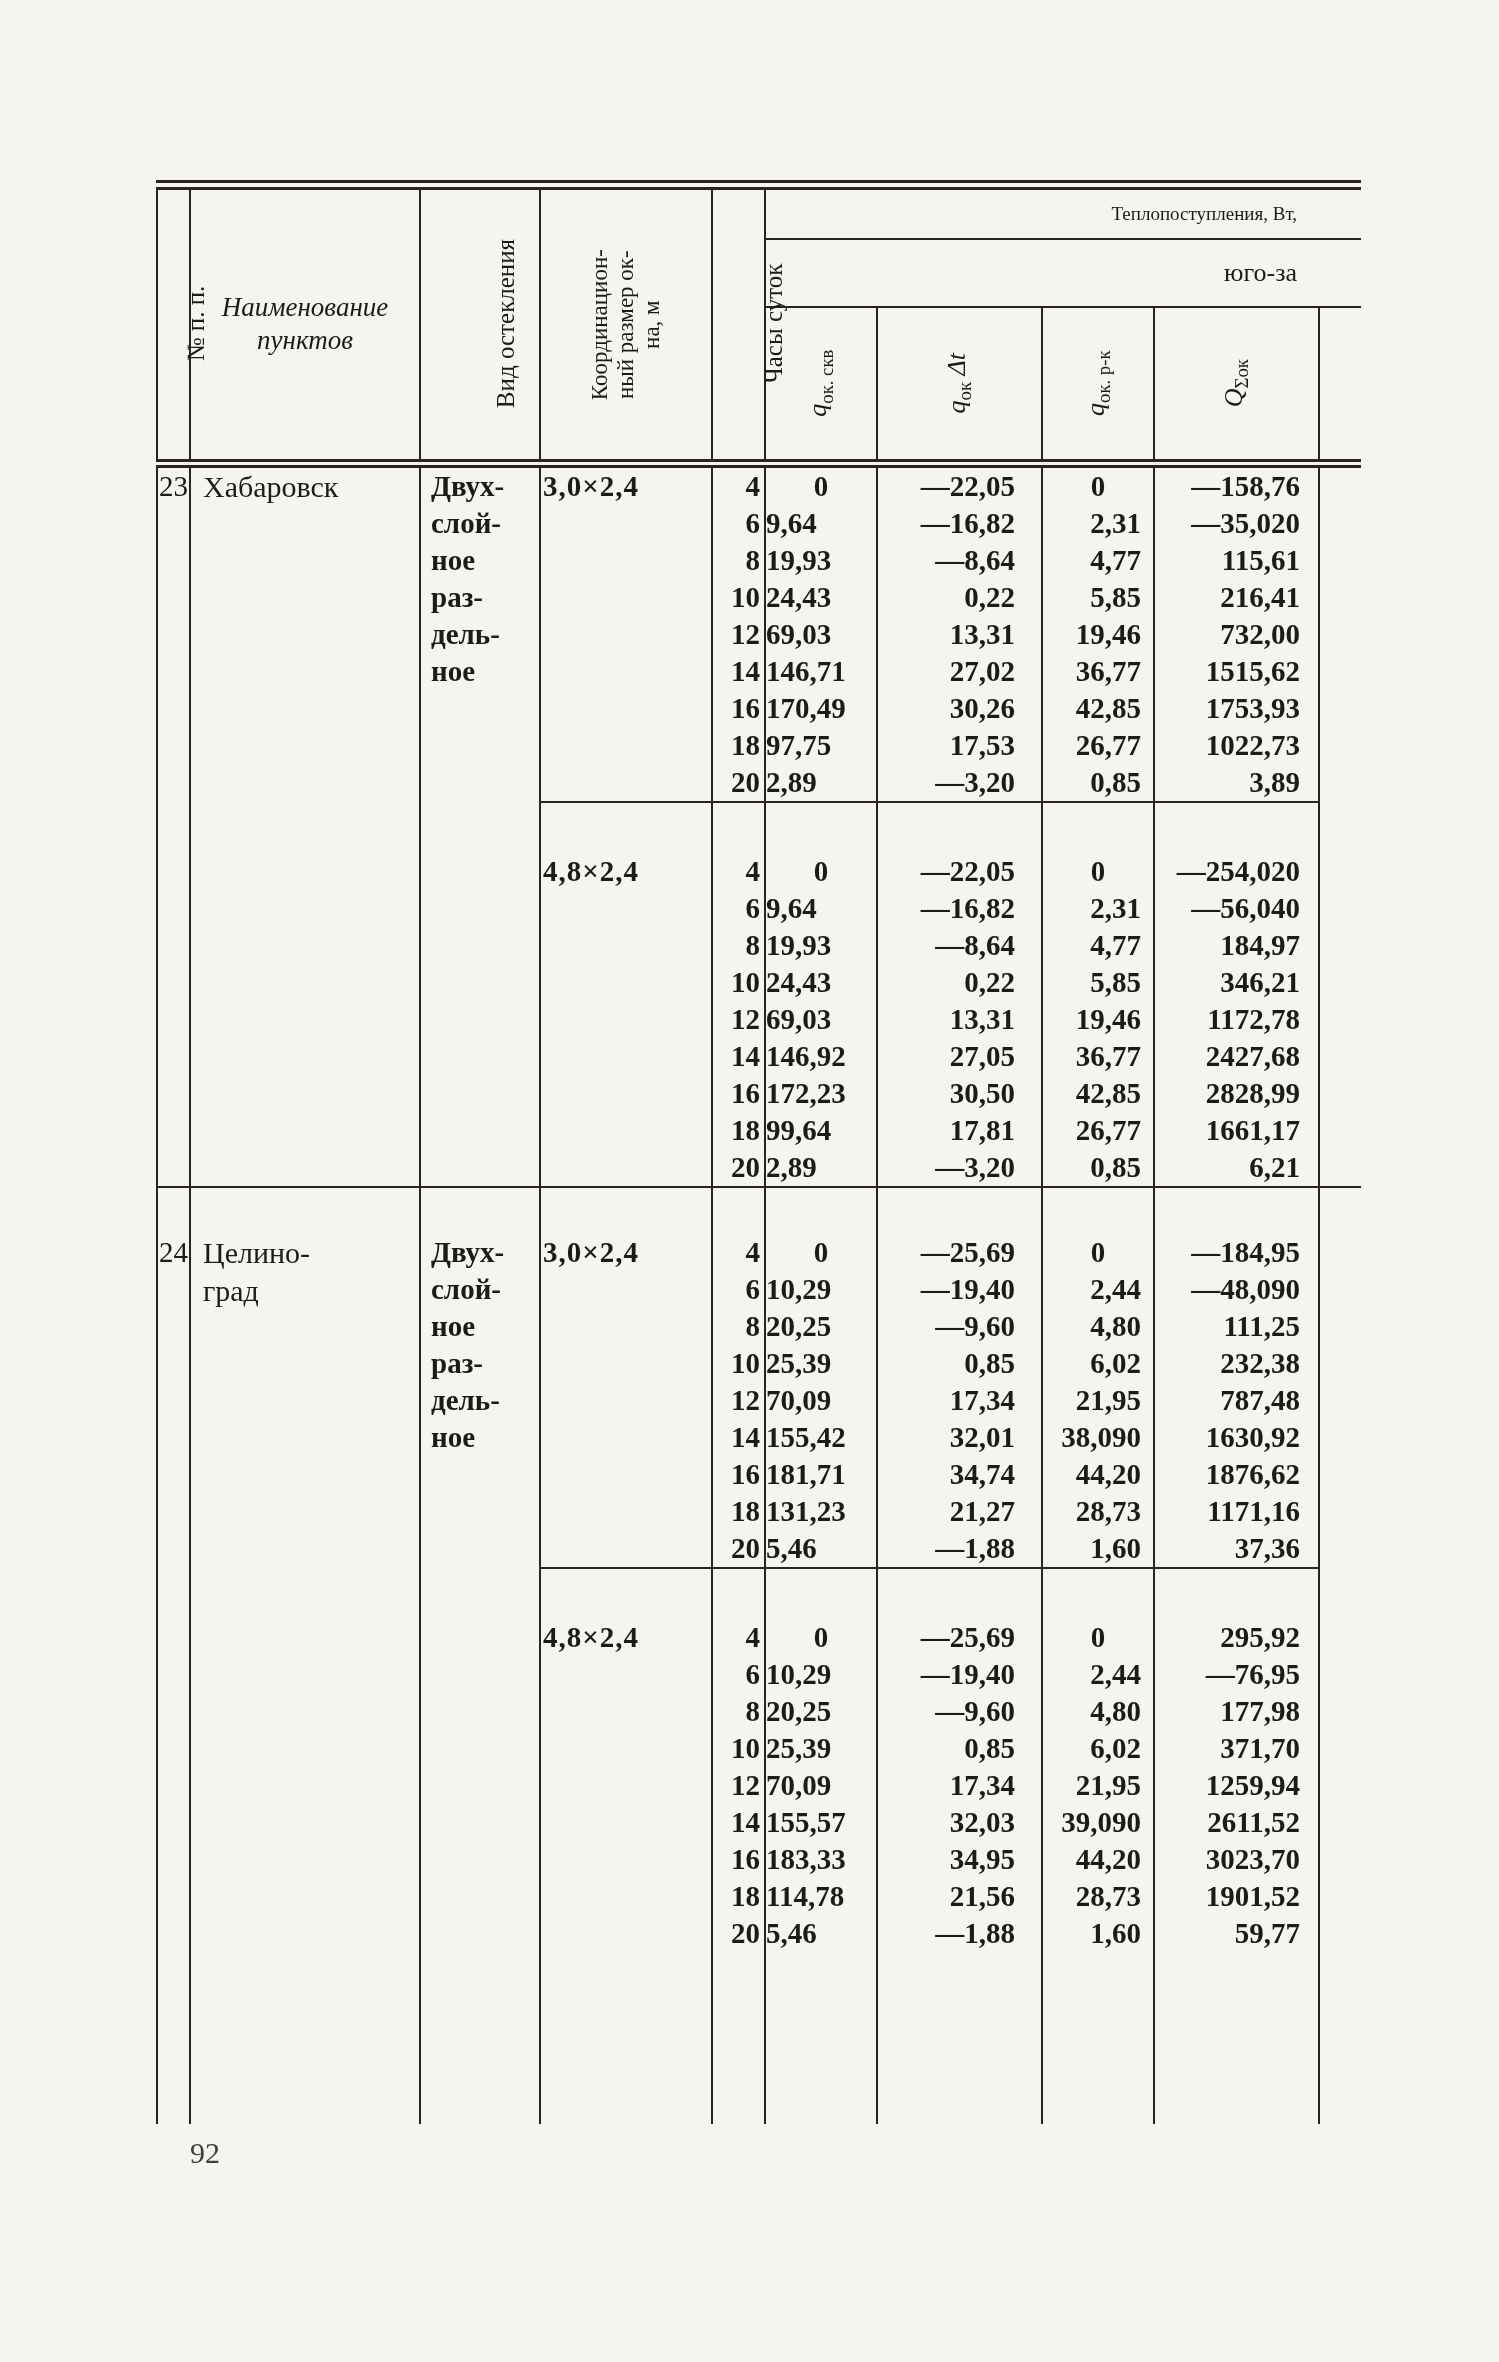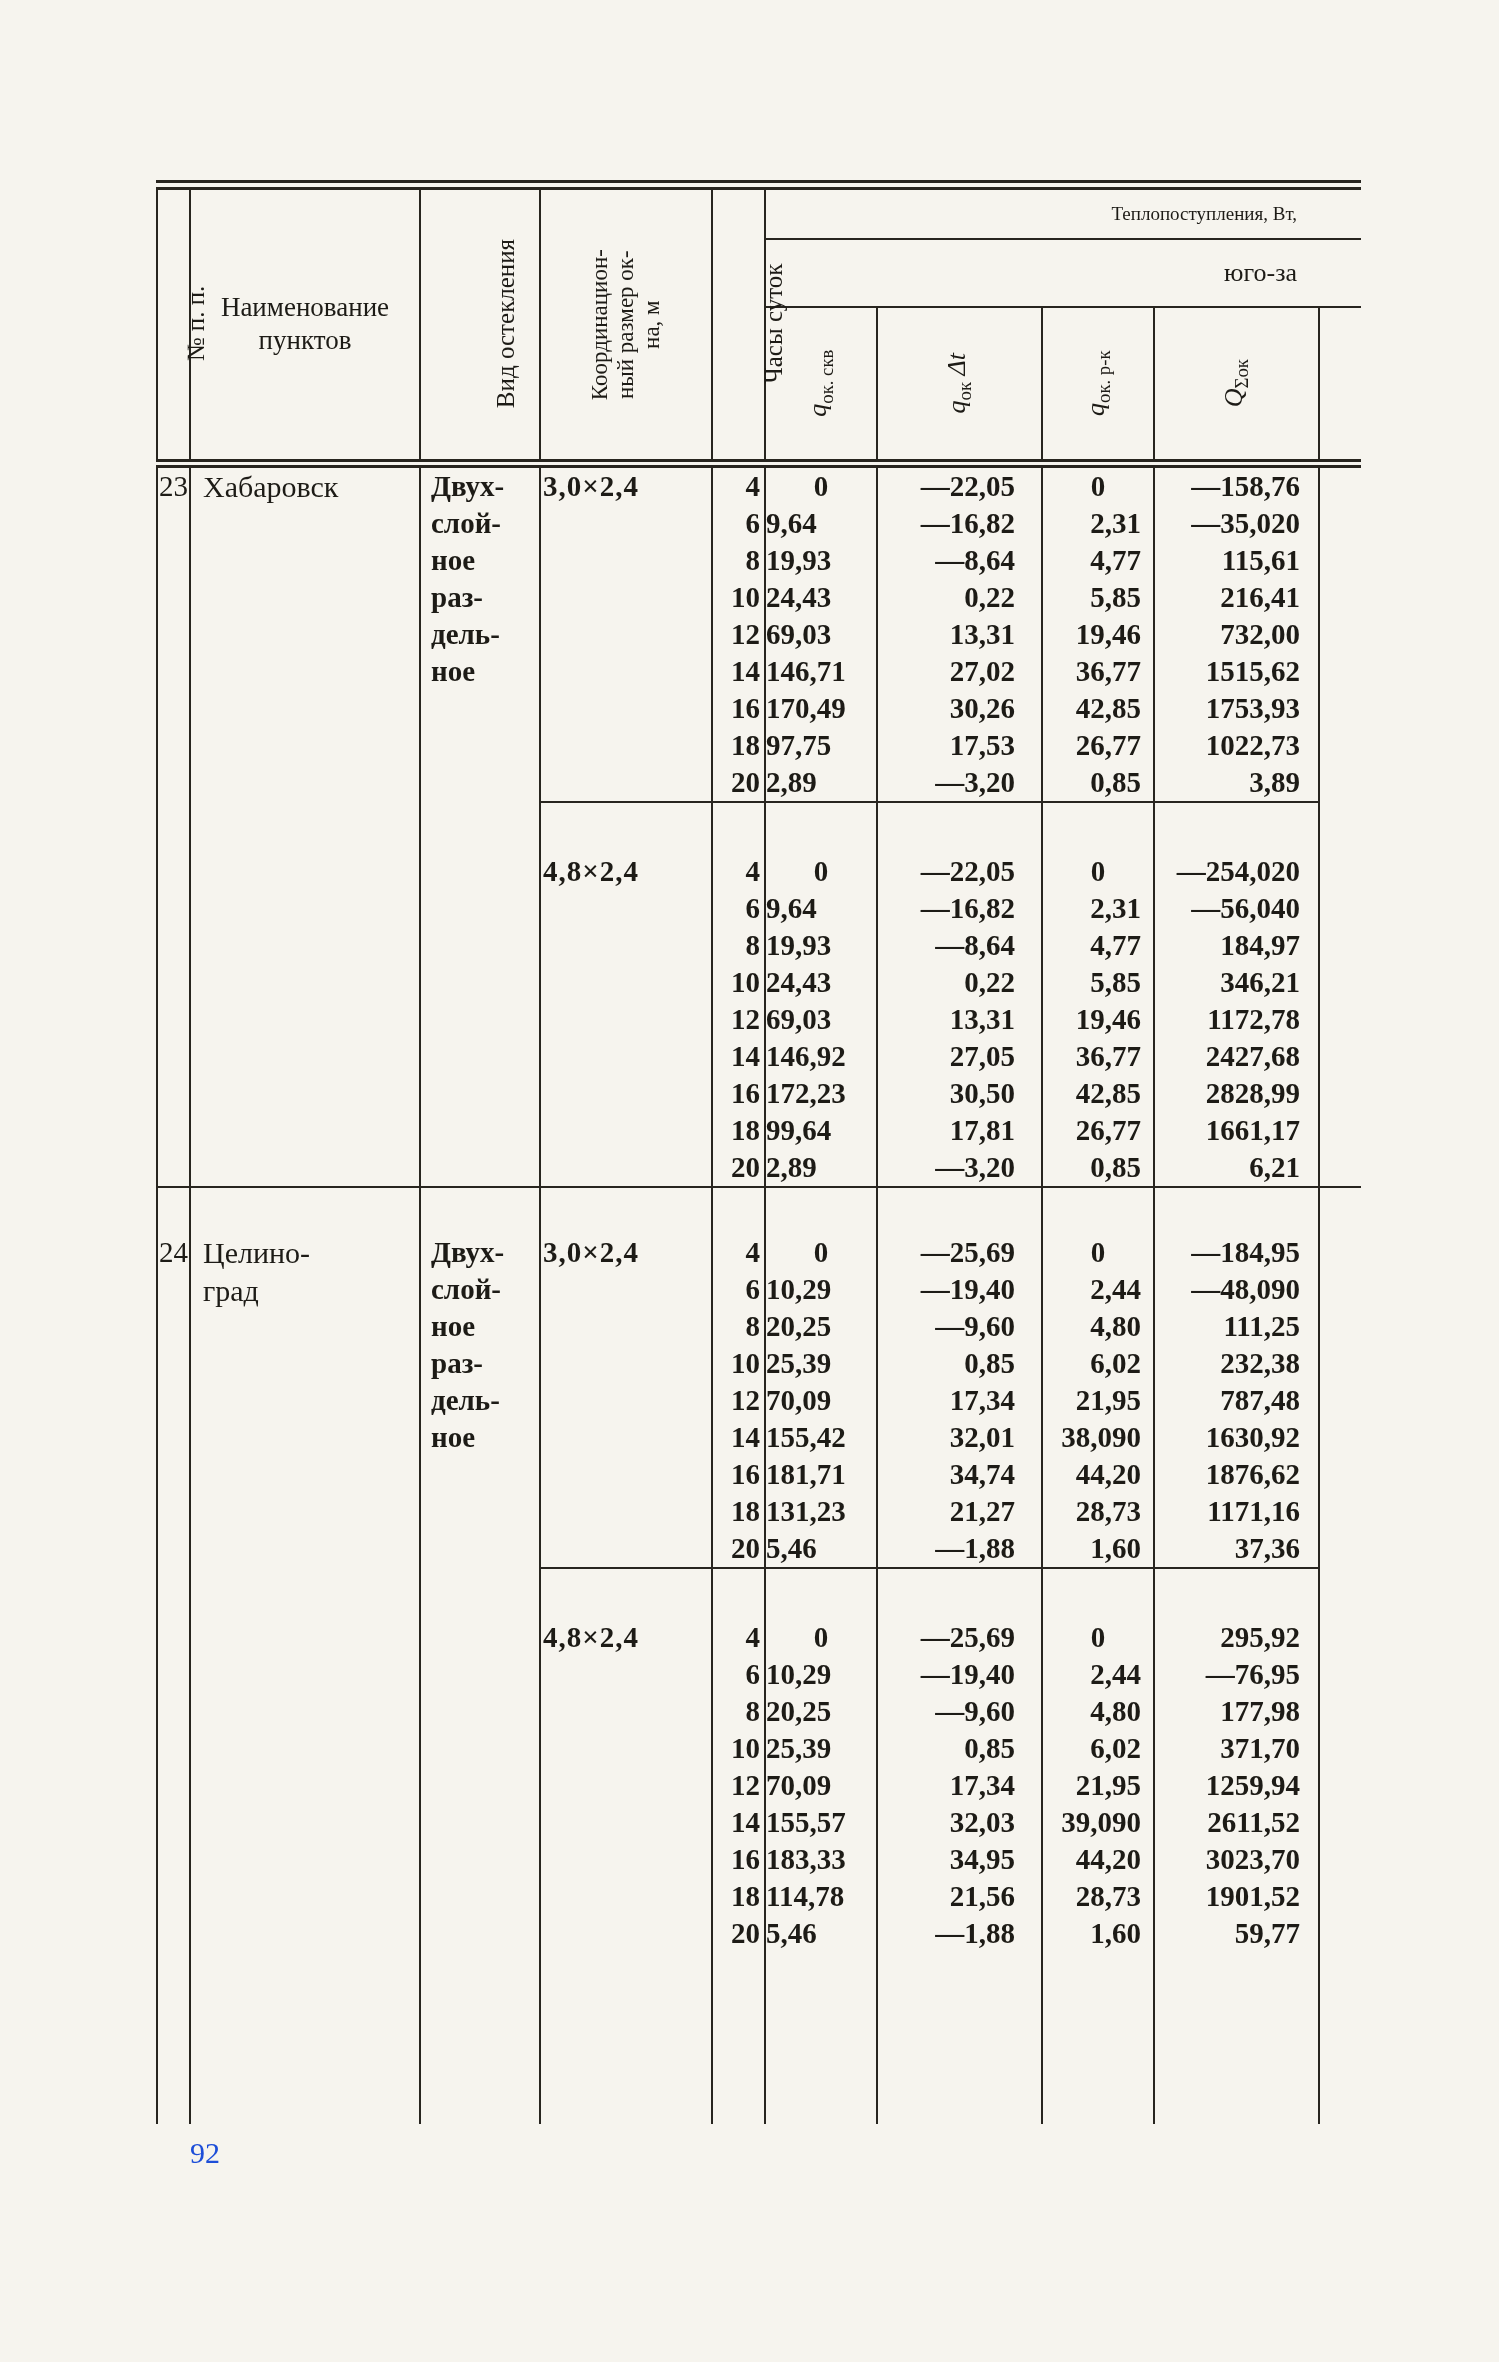--- a/index.html
+++ b/index.html
@@ -35,21 +35,21 @@
   }
   tr.r3 th { height:156px; border-bottom:9px double #28251f; }
   .rot {
     display:inline-block; transform:rotate(-90deg);
     white-space:nowrap; line-height:1.08; font-size:25px;
   }
   .rot.multi { white-space:pre-line; text-align:center; font-size:23px; line-height:1.12; }
   .qlab { font-size:26px; }
   .qlab i { font-style:italic; }
   .qlab sub { font-size:0.72em; }
-  .hname { font-size:27px; line-height:1.25; padding:0 14px; }
+  .hname { font-size:27px; line-height:1.25; padding:0 14px;font-style:italic; }
 
   tbody td {
     font-size:29px; line-height:37px; padding:0;
     vertical-align:top; font-weight:bold;
   }
   td.c-num  { text-align:center; font-weight:normal; }
   td.c-name { padding-left:12px; font-size:30px; line-height:38px; white-space:pre-line; font-weight:normal; }
   td.c-glaz { padding-left:10px; white-space:pre-line; }
   td.c-size { padding-left:2px; letter-spacing:1px; }
   td.c-hour { text-align:right; padding-right:4px; }
@@ -57,21 +57,21 @@
   td.v2 { text-align:right; padding-right:26px; }
   td.v3 { text-align:right; padding-right:12px; }
   td.v4 { text-align:right; padding-right:18px; }
   td.center { text-align:center; padding-right:0; }
   td.block-sep { border-top:2px solid #28251f; padding-top:50px; }
   td.group-sep { border-top:2px solid #28251f; padding-top:46px;margin-left:24px; }
   tr.filler td { height:172px; }
 
   .pageno {
     position:absolute; left:190px; top:2136px;
-    font-size:30px; color:#1d4ed8;
+    font-size:30px; color:#404040;
   }
 </style>
 </head>
 <body>
 
 <div class="sheet">
   <table class="main">
     <colgroup>
       <col style="width:33px">
       <col style="width:230px">

